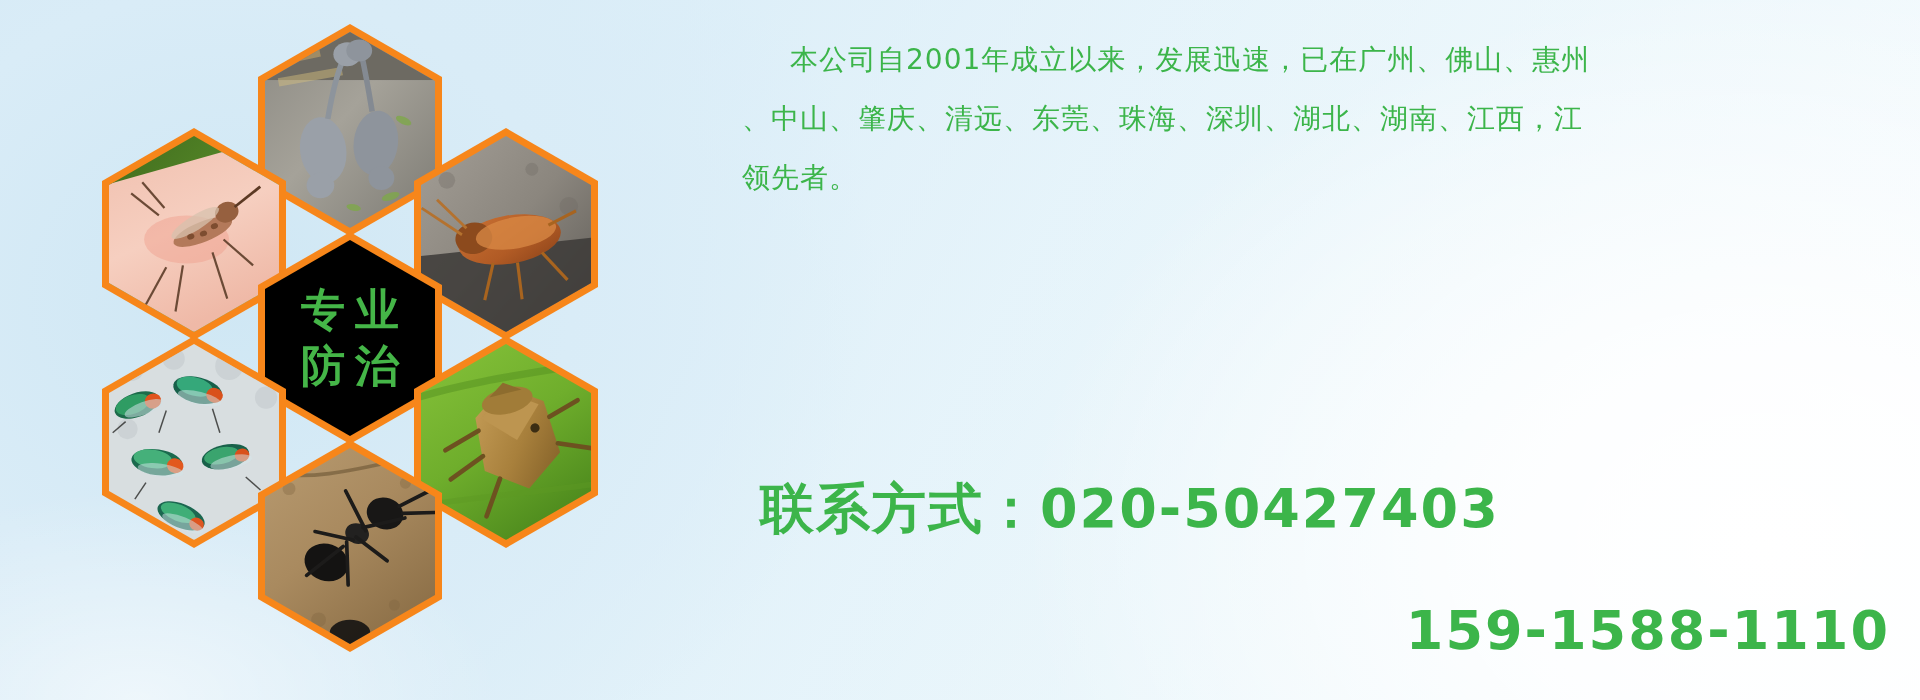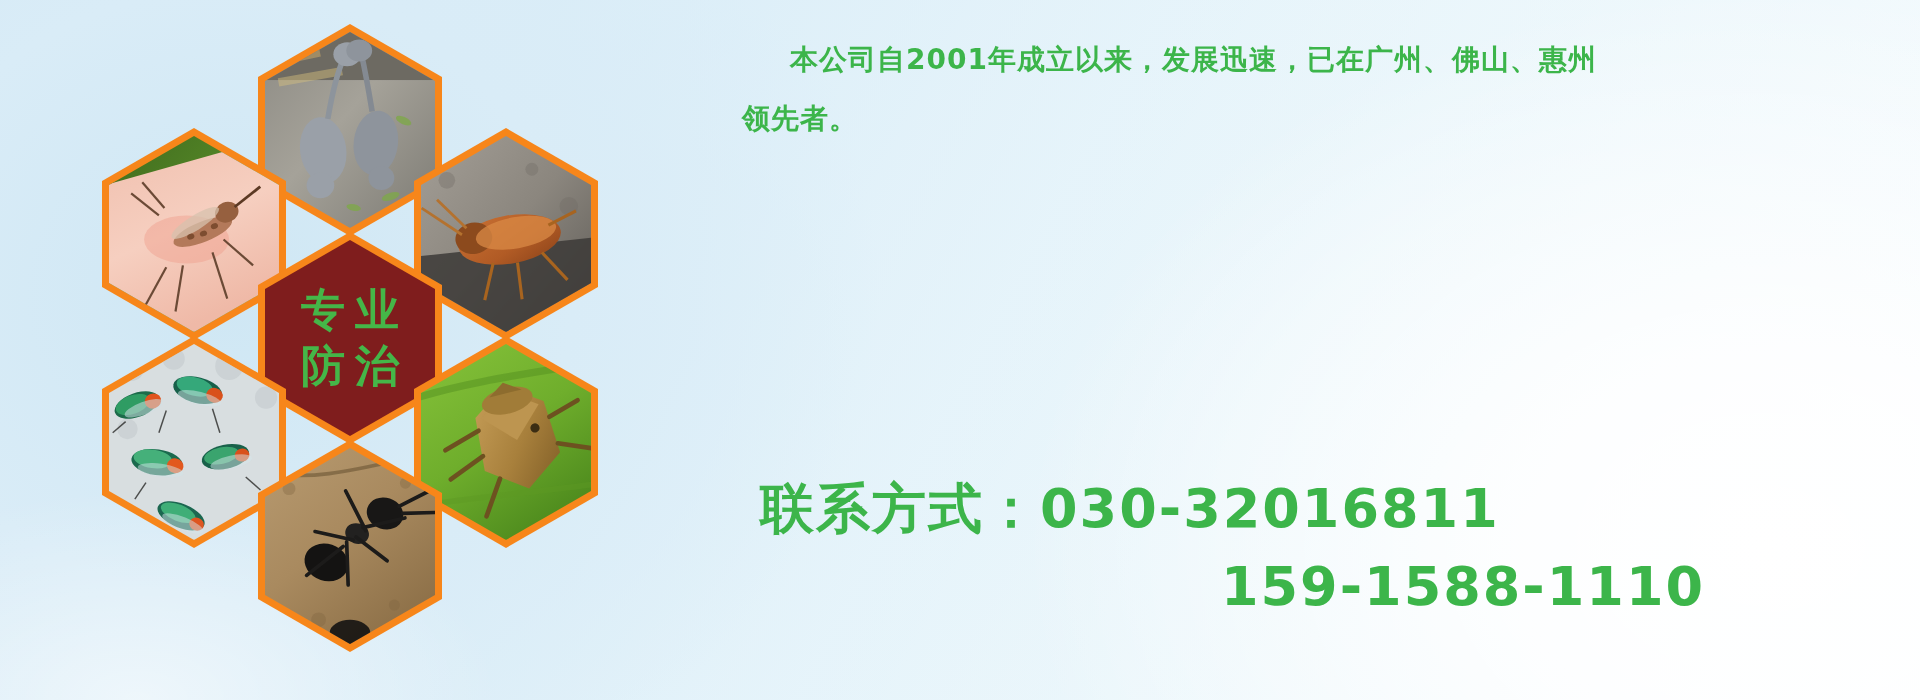--- a/index.html
+++ b/index.html
@@ -29,50 +29,50 @@
     clip-path:polygon(50% 0%,100% 25%,100% 75%,50% 100%,0% 75%,0% 25%);
     background:#f7861a;
   }
   .hex .inner{
     position:absolute;left:7px;top:8px;right:7px;bottom:8px;
     clip-path:polygon(50% 0%,100% 25%,100% 75%,50% 100%,0% 75%,0% 25%);
     overflow:hidden;
   }
   .hex .art{position:absolute;inset:0;}
 
-  .hex-center .inner{background:#7f1d1d;}
+  .hex-center .inner{background:#000000;}
   .center-text{
     position:absolute;inset:0;display:flex;flex-direction:column;
     align-items:center;justify-content:center;gap:12px;
   }
   .center-text span{
     font-family:"DejaVu Sans","Liberation Sans",sans-serif;
     font-size:44px;font-weight:700;color:#45b648;letter-spacing:10px;
     text-indent:10px;line-height:1;
   }
 
   
   #copy{
     position:absolute;left:742px;top:34px;width:1120px;
   }
   #copy p{
     margin:0 0 7px 0;
     font-family:"DejaVu Sans","Liberation Sans",sans-serif;
-    font-size:28px;font-weight:700;line-height:52px;
+    font-size:28px;font-weight:400;line-height:52px;
     color:#3cb54a;letter-spacing:1px;white-space:nowrap;
   }
   #copy p.indent{text-indent:48px;}
 
   #contact{position:absolute;left:760px;top:470px;width:1130px;}
   .contact-line{
     font-family:"DejaVu Sans","Liberation Sans",sans-serif;
     font-size:54px;font-weight:700;color:#3cb54a;line-height:78px;
     letter-spacing:2px;white-space:nowrap;
   }
-  .contact-line.second{text-align:center;padding-left:276px;}
+  .contact-line.second{text-align:right;padding-left:276px;margin-top:44px;}
 </style>
 </head>
 <body>
 
 <div id="banner">
 
   <div id="hex-cluster">
 
     <div class="hex" style="left:172px;top:16px;">
       <div class="inner">
@@ -323,21 +323,22 @@
             </g>
           </g>
           <ellipse cx="92" cy="200" rx="22" ry="14" fill="#141312" opacity=".9"></ellipse>
         </svg>
       </div>
     </div>
   </div>
 
   <div id="copy">
     <p class="indent">本公司自2001年成立以来，发展迅速，已在广州、佛山、惠州</p>
+    <p>、中山、肇庆、清远、东莞、珠海、深圳、湖北、湖南、江西，江</p>
     <p>领先者。</p>
   </div>
 
   <div id="contact">
-    <div class="contact-line">联系方式：030-32016811</div>
+    <div class="contact-line">联系方式：020-50427403</div>
     <div class="contact-line second">159-1588-1110</div>
   </div>
 
 </div>
 
 </body></html>

